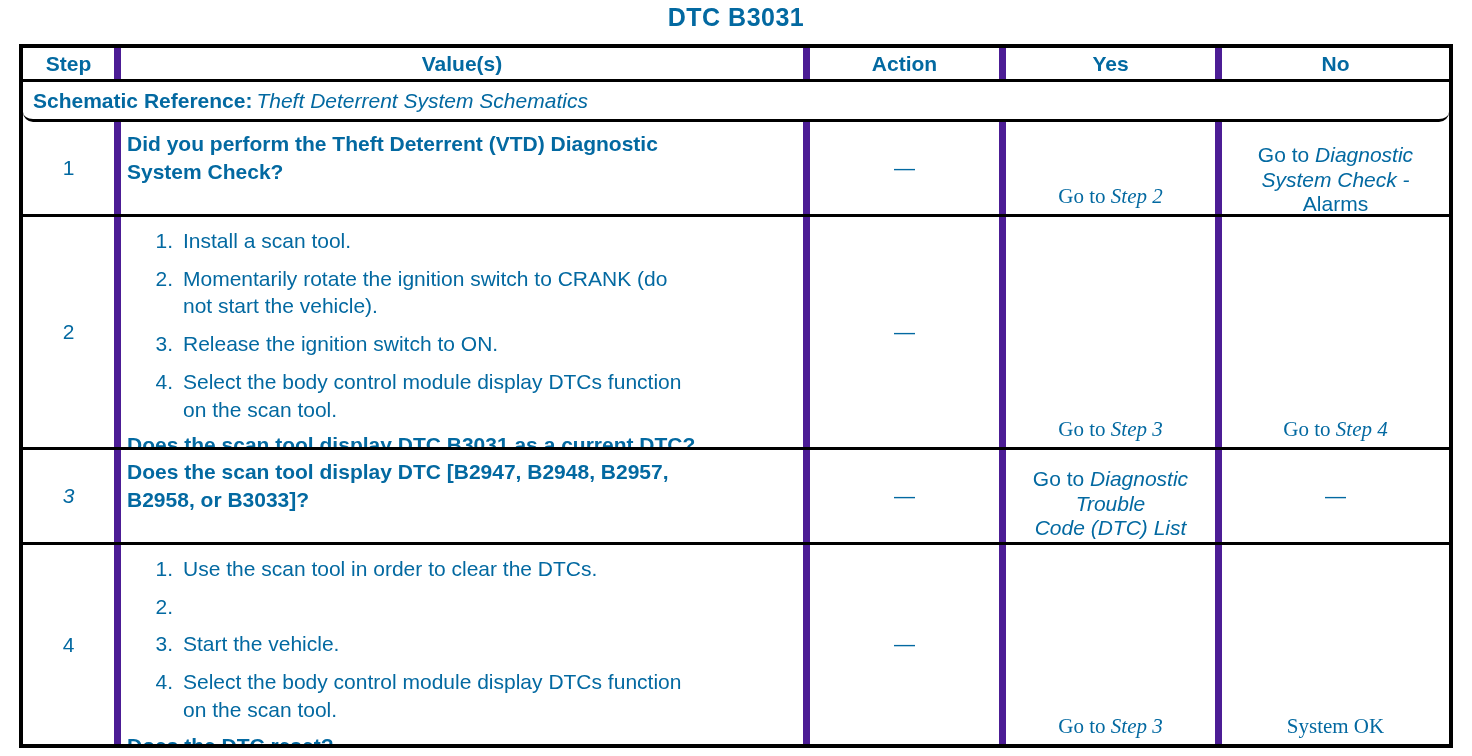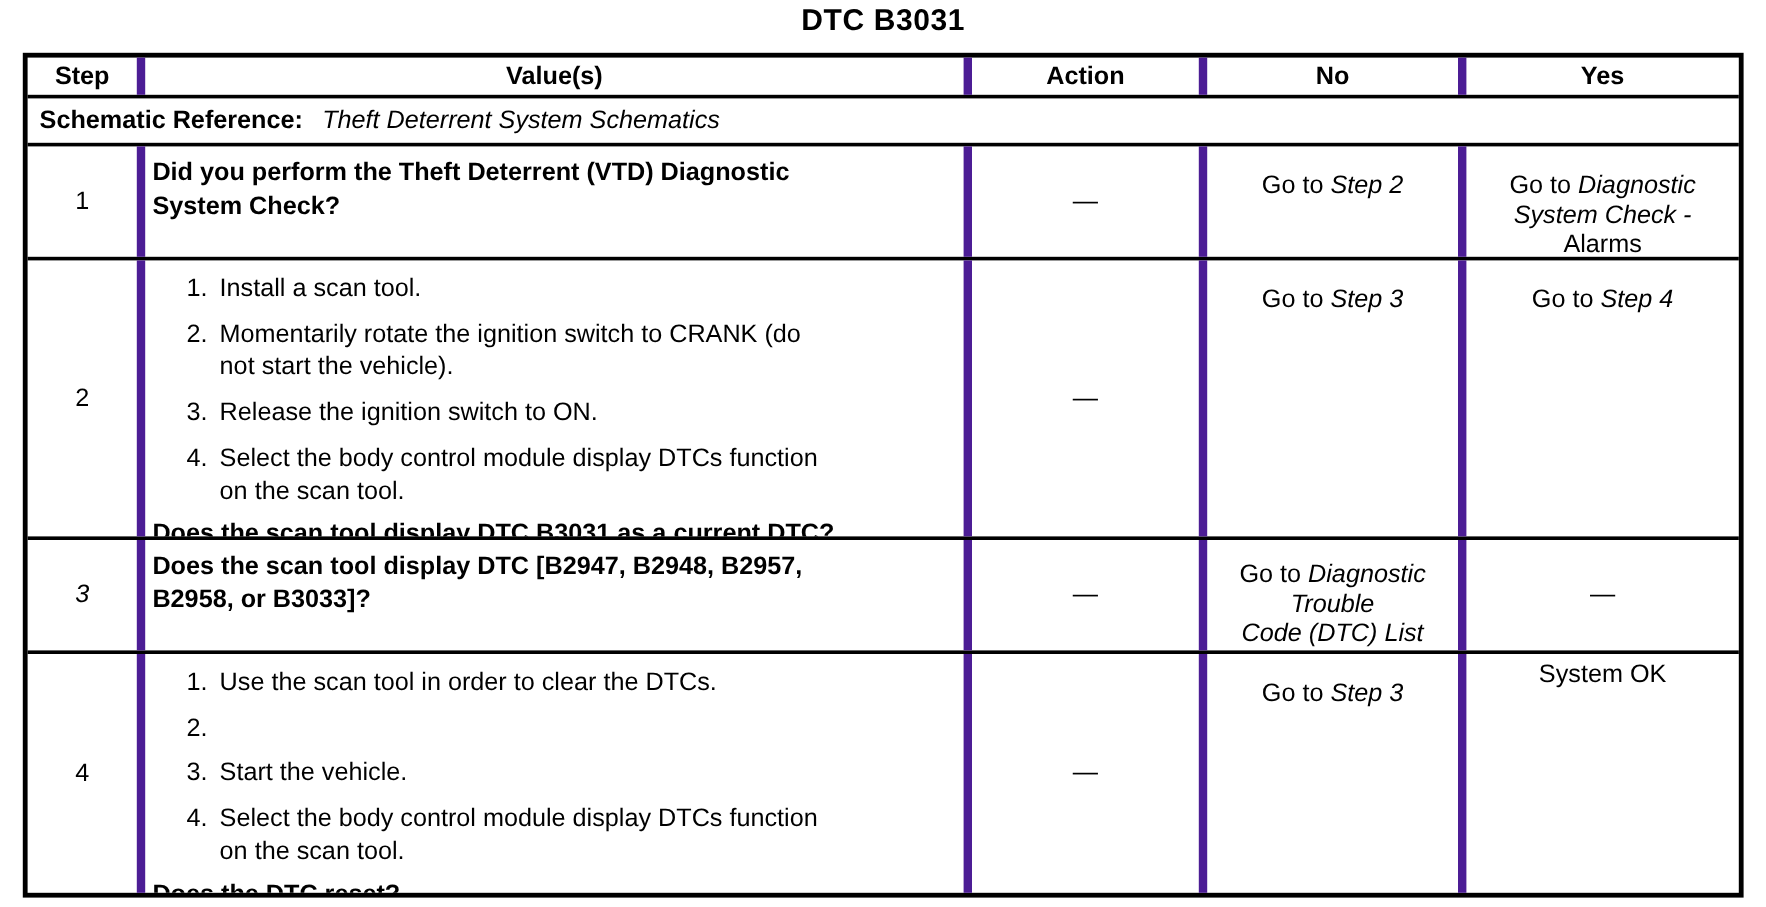--- a/index.html
+++ b/index.html
@@ -1,20 +1,20 @@
 <!DOCTYPE html>
 <html><head>
 <meta charset="utf-8">
 <style>
   html,body{margin:0;padding:0;}
   .page{
     position:relative;
     width:1472px;height:756px;
     background:#ffffff;
-    color:#000000;
+    color:#0369a1;
     font-family:"Liberation Sans", sans-serif;
   }
   .doc-title{
     position:absolute;
     left:19px;top:3px;width:1434px;
     text-align:center;
     font-size:25px;
     font-weight:bold;
     letter-spacing:0.5px;
   }
@@ -34,38 +34,38 @@
   }
   .row:last-child{border-bottom:none;}
   .row-span{display:block;}
   .cell{
     border-right:7px solid #4c1d95;
     box-sizing:border-box;
     overflow:hidden;
   }
   .cell:last-child{border-right:none;}
   .r-header{height:34px;}
-  .r-schematic{height:37px;}
+  .r-schematic{height:37px;border-radius:10px;}
   .r1{height:95px;}
   .r2{height:233px;}
   .r3{height:95px;}
   .r4{height:199px;}
   .hcell{
     display:flex;align-items:center;justify-content:center;
     font-weight:bold;font-size:21px;
   }
   .schematic-cell{
     display:flex;align-items:center;
     padding-left:10px;
     font-size:21px;
     height:100%;
     box-sizing:border-box;
   }
   .schematic-cell .lbl{font-weight:bold;}
-  .schematic-cell .val{font-style:italic;margin-left:16px;}
+  .schematic-cell .val{font-style:italic;margin-left:4px;}
   .step-cell{
     display:flex;align-items:center;justify-content:center;
     font-size:21px;
   }
   .step-italic{font-style:italic;}
   .action-cell{
     display:flex;flex-direction:column;
     padding:8px 8px 8px 6px;
     font-size:21px;
     line-height:1.32;
@@ -78,42 +78,42 @@
   .value-cell,.yes-cell,.no-cell{
     display:flex;flex-direction:column;
     align-items:center;
     text-align:center;
     font-size:21px;
     line-height:1.17;
     white-space:pre-line;
     padding:5px 4px;
     box-sizing:border-box;
   }
-  .v-bottom{}
+  .v-bottom{justify-content:flex-end;font-family:Liberation Serif, serif;}
   .v-center{justify-content:center;}
   .v-top{justify-content:flex-start;}
   .goto .it,.it{font-style:italic;}
   .dash{font-size:21px;}
   .goto-line{display:inline;margin-top:16px;}
 </style>
 </head>
 <body>
 
 <div class="page">
 
   <div class="doc-title">DTC B3031</div>
 
   <div class="dtc-table">
 
     <div class="row r-header">
       <div class="cell hcell">Step</div>
       <div class="cell hcell">Value(s)</div>
       <div class="cell hcell">Action</div>
+      <div class="cell hcell">Yes</div>
       <div class="cell hcell">No</div>
-      <div class="cell hcell">Yes</div>
     </div>
 
     <div class="row-span r-schematic" style="border-bottom:3px solid #000;">
       <div class="schematic-cell">
         <span class="lbl">Schematic Reference:</span>
         <span class="val">Theft Deterrent System Schematics</span>
       </div>
     </div>
 
     <div class="row r1">

